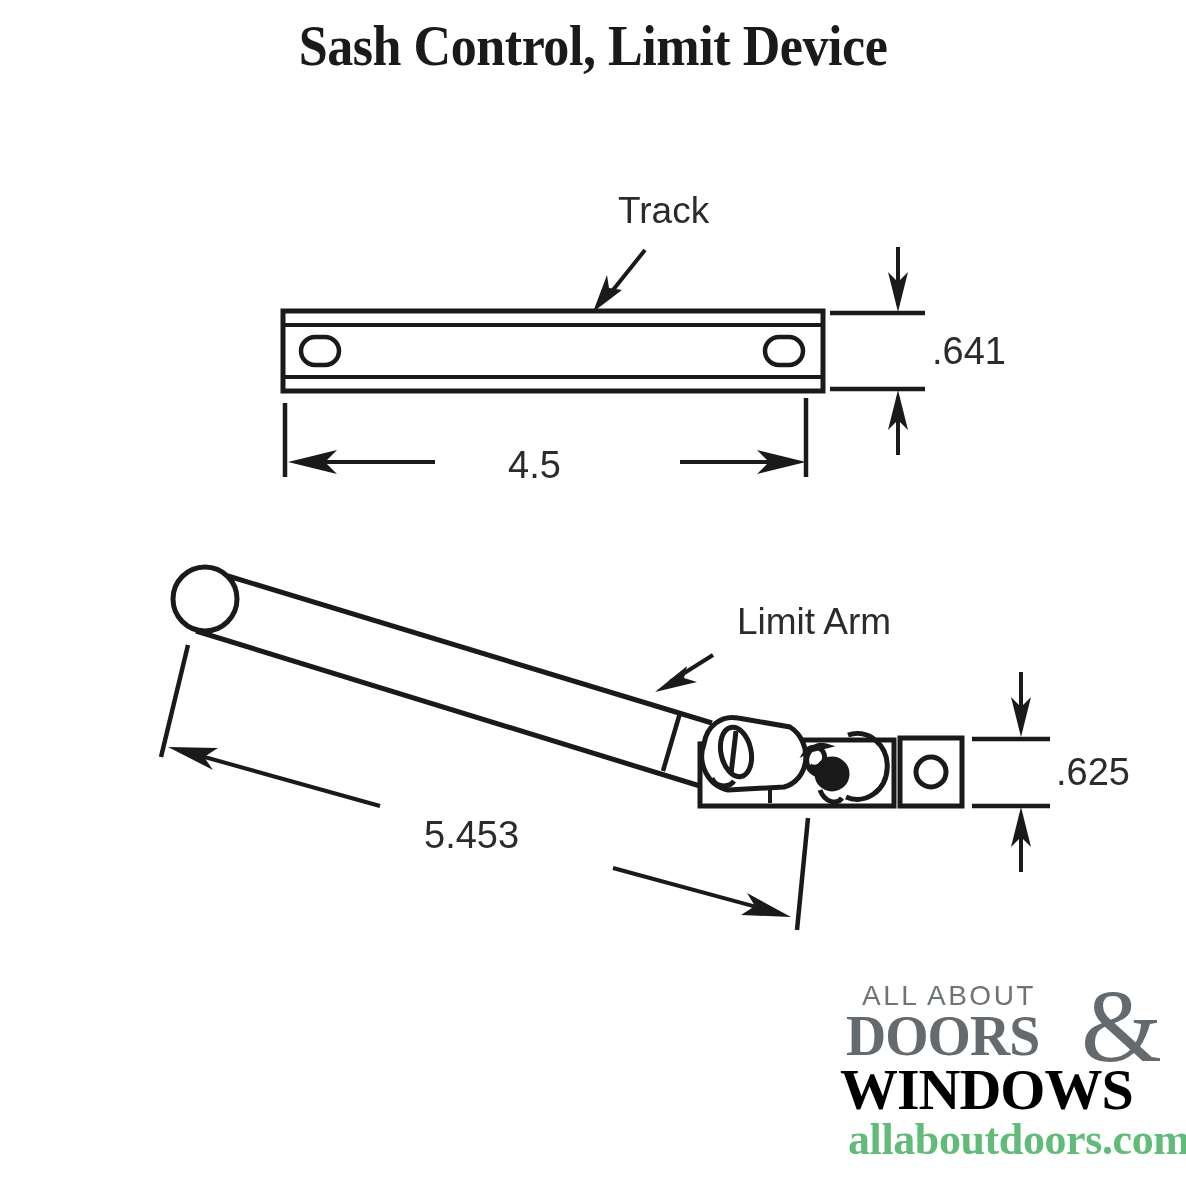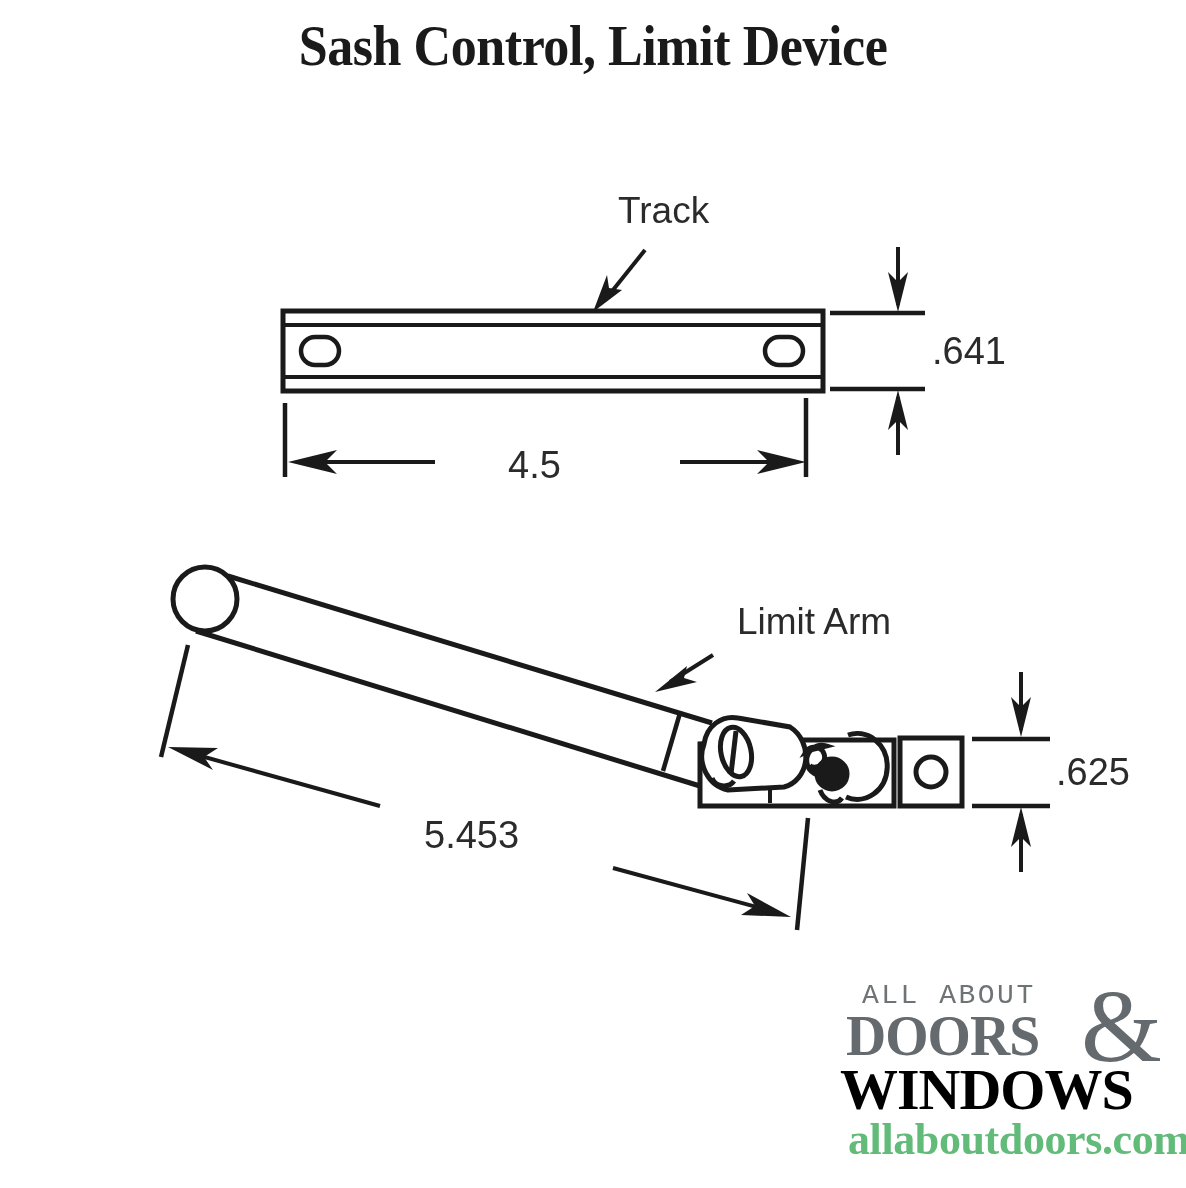--- a/index.html
+++ b/index.html
@@ -90,21 +90,21 @@
     position: absolute;
     left: 834px;
     top: 978px;
     width: 330px;
     height: 168px;
   }
   #aad-allabout {
     position: absolute;
     left: 28px;
     top: 2px;
-    font-family: Liberation Mono, monospace;
+    font-family: Liberation Sans, sans-serif;
     font-size: 28px;
     letter-spacing: 2.5px;
     color: #6e7376;
     white-space: nowrap;
   }
   #aad-doors {
     position: absolute;
     left: 12px;
     top: 24px;
     font-family: "Liberation Serif", serif;

